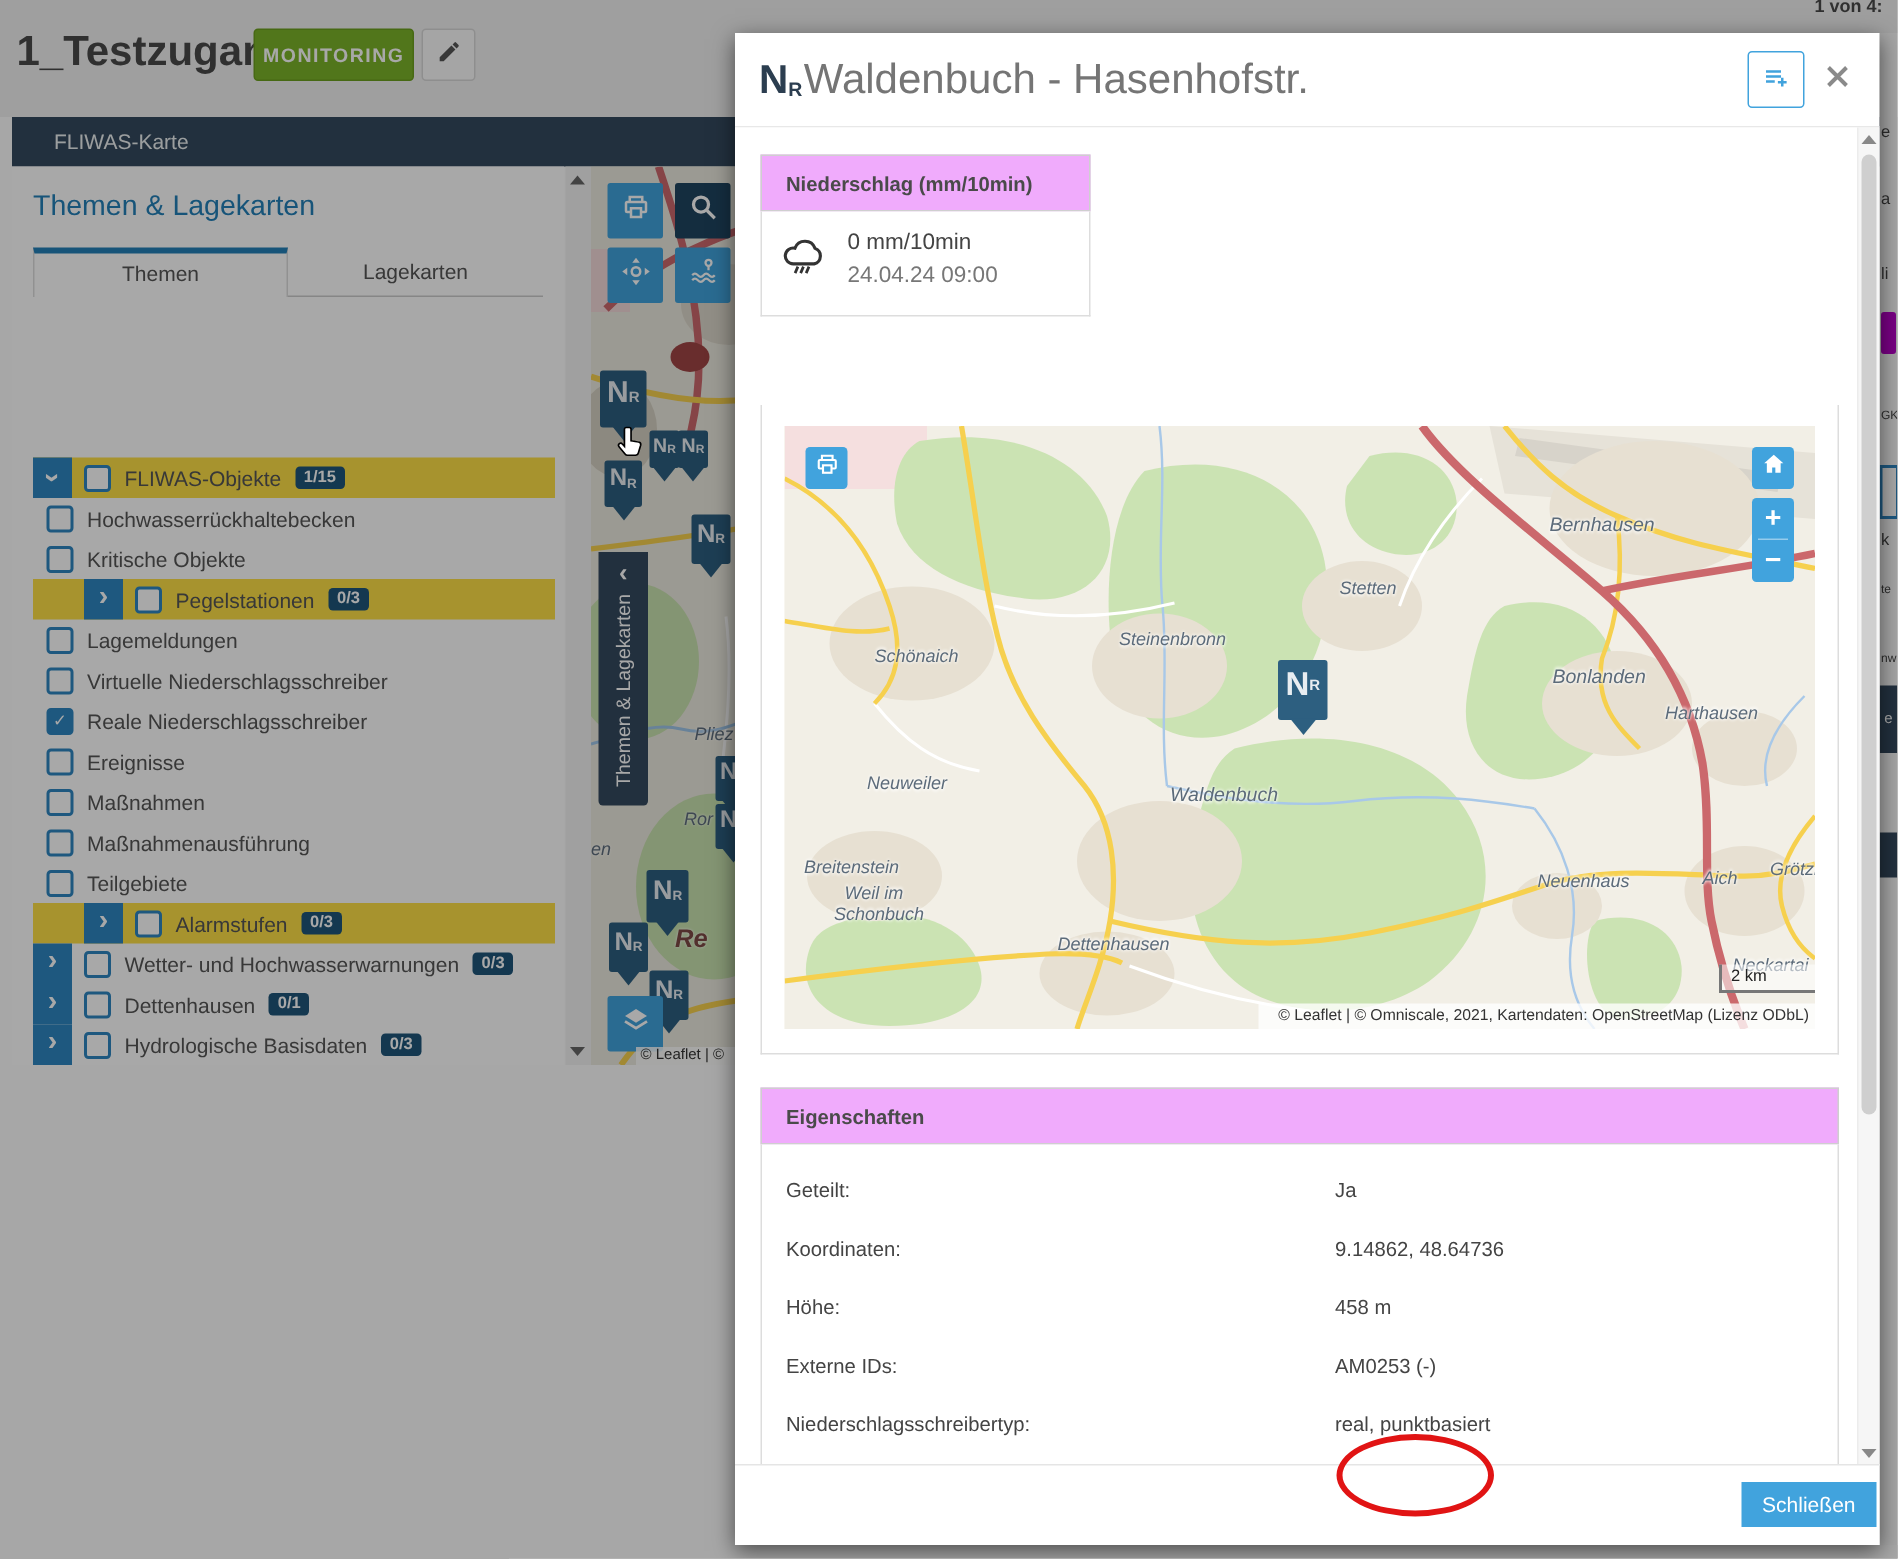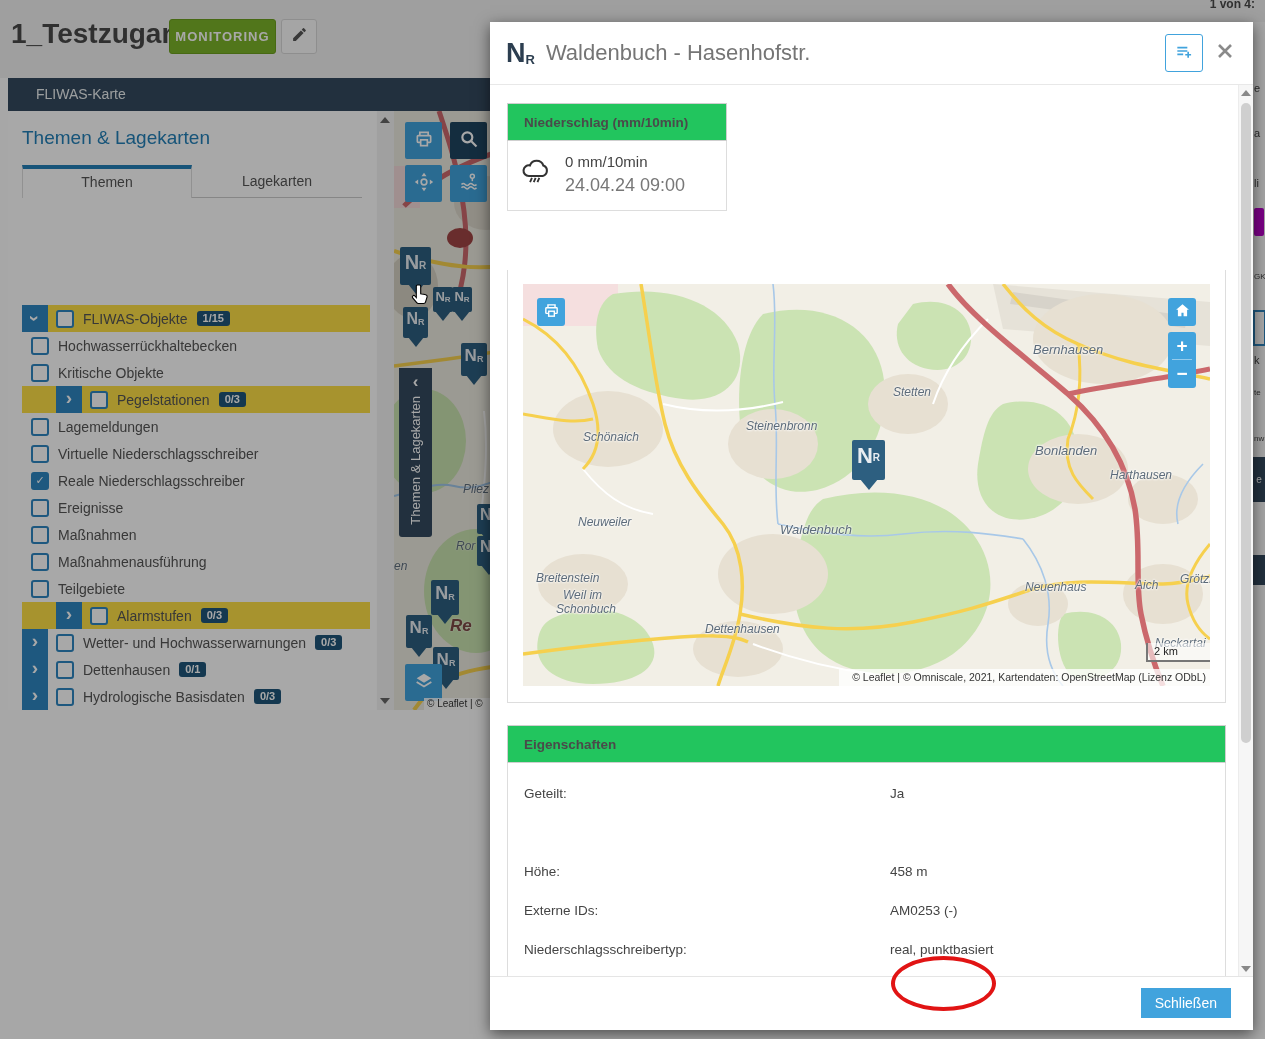--- a/index.html
+++ b/index.html
@@ -85,32 +85,32 @@
   
   .cursor{position:absolute;left:410px;top:283px;z-index:60;}
 
   
   .modal{position:absolute;left:490px;top:22px;width:763px;height:1008px;background:#fff;z-index:50;
        box-shadow:0 4px 14px rgba(0,0,0,0.55);}
   .m-header{position:absolute;left:0;top:0;width:763px;height:63px;border-bottom:1px solid #e8e8e8;
        display:flex;align-items:center;box-sizing:border-box;padding:0 16px;}
   .logo-n{font-size:27px;font-weight:bold;color:#2c3e50;line-height:1;}
   .logo-r{font-size:13px;font-weight:bold;color:#2c3e50;margin-top:12px;}
-  .m-title{margin-left:11px;font-size:22px;color:#757575;flex:1;white-space:nowrap;overflow:hidden;}
+  .m-title{margin-left:1px;font-size:28px;color:#757575;flex:1;white-space:nowrap;overflow:hidden;}
   .add-btn{width:36px;height:36px;border:1px solid #41a3dd;border-radius:3px;background:#fff;
        display:flex;align-items:center;justify-content:center;}
   .m-close{margin-left:14px;margin-right:4px;display:flex;align-items:center;}
   .m-body{position:absolute;left:0;top:63px;width:749px;height:892px;background:#fff;}
 
-  .card-header{position:absolute;background:#22c55e;border:1px solid #cfcfcf;box-sizing:border-box;
+  .card-header{position:absolute;background:#f0abfc;border:1px solid #cfcfcf;box-sizing:border-box;
        font-size:13.5px;font-weight:bold;color:#4a4a4a;display:flex;align-items:center;padding-left:16px;}
   .panel-body{position:absolute;background:#fff;border:1px solid #ddd;border-top:none;box-sizing:border-box;}
 
   .precip-value{position:absolute;left:57px;top:12px;font-size:15px;color:#444;}
-  .precip-time{position:absolute;left:57px;top:34px;font-size:18px;color:#777;}
+  .precip-time{position:absolute;left:57px;top:34px;font-size:15px;color:#777;}
 
   
   .leaflet-map{position:absolute;left:15px;top:14px;width:687px;height:402px;overflow:hidden;background:#f2efe6;}
   .mlabel{position:absolute;font-size:12px;font-style:italic;color:#5c6b7a;text-shadow:0 1px 2px #fff,0 -1px 2px #fff;white-space:nowrap;}
   .map-btn{position:absolute;width:28px;height:28px;background:#41a3dd;border-radius:3px;
        display:flex;align-items:center;justify-content:center;z-index:5;}
   .zoom-block{position:absolute;left:645px;top:48px;width:28px;height:56px;background:#41a3dd;border-radius:3px;z-index:5;}
   .zoom-cell{width:28px;height:27px;color:#fff;font-size:19px;text-align:center;line-height:27px;font-weight:bold;}
   .zoom-sep{height:1px;background:rgba(255,255,255,.45);margin:0 4px;}
   .map-marker{position:absolute;left:329px;top:156px;width:33px;height:40px;background:#2d5f80;border-radius:2px;
@@ -133,21 +133,21 @@
 
   
   .m-scroll{position:absolute;right:0;top:63px;width:14px;height:892px;background:#f6f6f6;border-left:1px solid #ececec;}
   .m-thumb{position:absolute;left:2px;top:18px;width:10px;height:640px;background:#cfcfcf;border-radius:5px;}
   .m-scroll .arr{left:2px;}
   .m-scroll .arr.up{border-bottom:6px solid #888;top:5px;}
   .m-scroll .arr.down{border-top:6px solid #888;bottom:5px;}
 
   
   .m-footer{position:absolute;left:0;bottom:0;width:763px;height:53px;border-top:1px solid #e5e5e5;background:#fff;}
-  .close-btn{position:absolute;right:22px;top:11px;background:#41a3dd;color:#fff;font-size:14px;
+  .close-btn{position:absolute;right:2px;top:11px;background:#41a3dd;color:#fff;font-size:14px;
        padding:7px 14px;border-radius:0;}
 </style>
 </head>
 <body>
 
 <div class="page">
 
   <div class="app-header">
     <div class="app-title">1_Testzugang</div>
     <div class="monitoring-btn">MONITORING</div>
@@ -524,20 +524,24 @@
           <div class="map-attr">© Leaflet | © Omniscale, 2021, Kartendaten: OpenStreetMap (Lizenz ODbL)</div>
         </div>
       </div>
 
       <div class="card-header" style="left:17px;top:640px;width:719px;height:38px;">Eigenschaften</div>
       <div class="panel-body" style="left:17px;top:678px;width:719px;height:214px;">
         <div class="prop-row" style="top:11px">
           <span class="prop-label">Geteilt:</span>
           <span class="prop-value">Ja</span>
         </div>
+        <div class="prop-row" style="top:50px">
+          <span class="prop-label">Koordinaten:</span>
+          <span class="prop-value">9.14862, 48.64736</span>
+        </div>
         <div class="prop-row" style="top:89px">
           <span class="prop-label">Höhe:</span>
           <span class="prop-value">458 m</span>
         </div>
         <div class="prop-row" style="top:128px">
           <span class="prop-label">Externe IDs:</span>
           <span class="prop-value">AM0253 (-)</span>
         </div>
         <div class="prop-row" style="top:167px">
           <span class="prop-label">Niederschlagsschreibertyp:</span>

